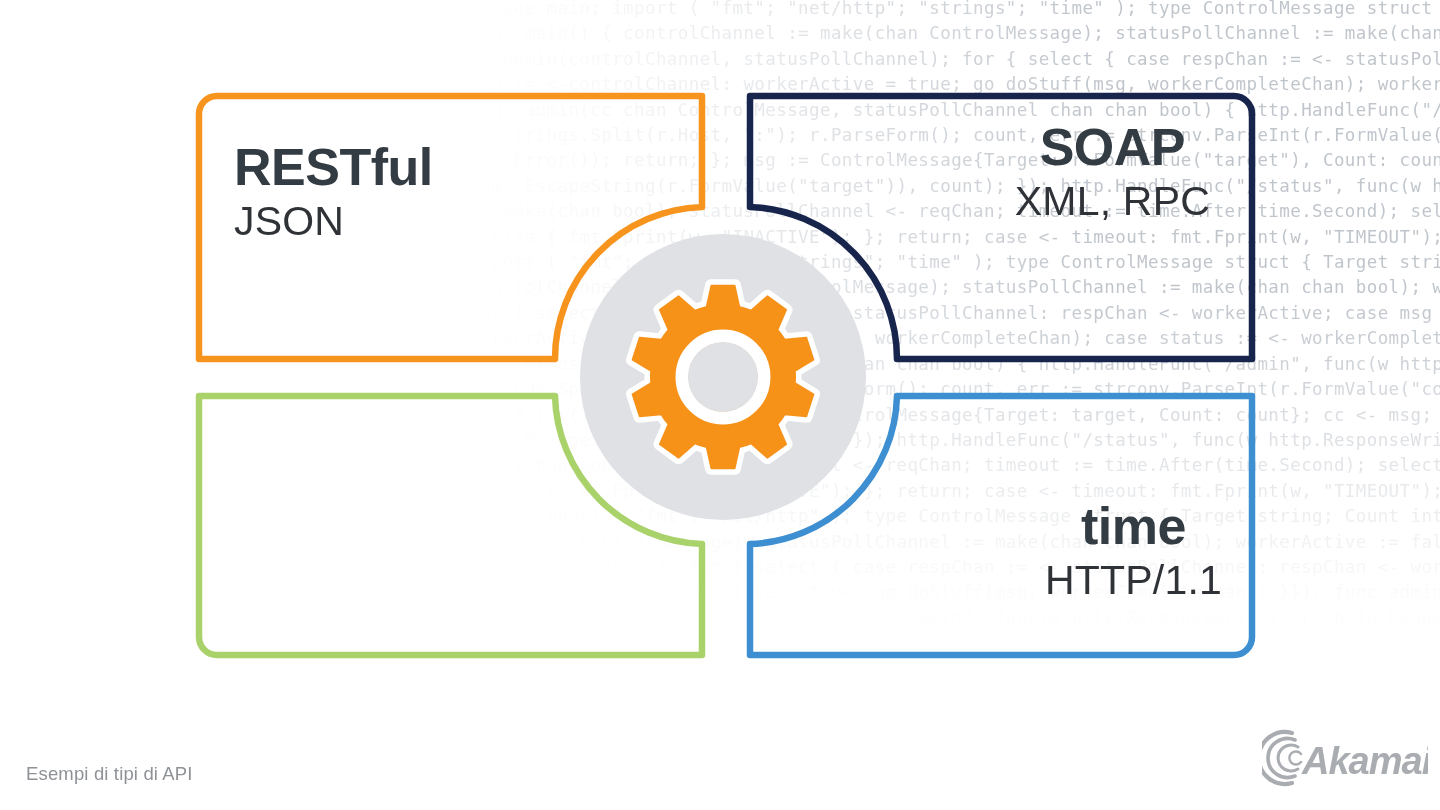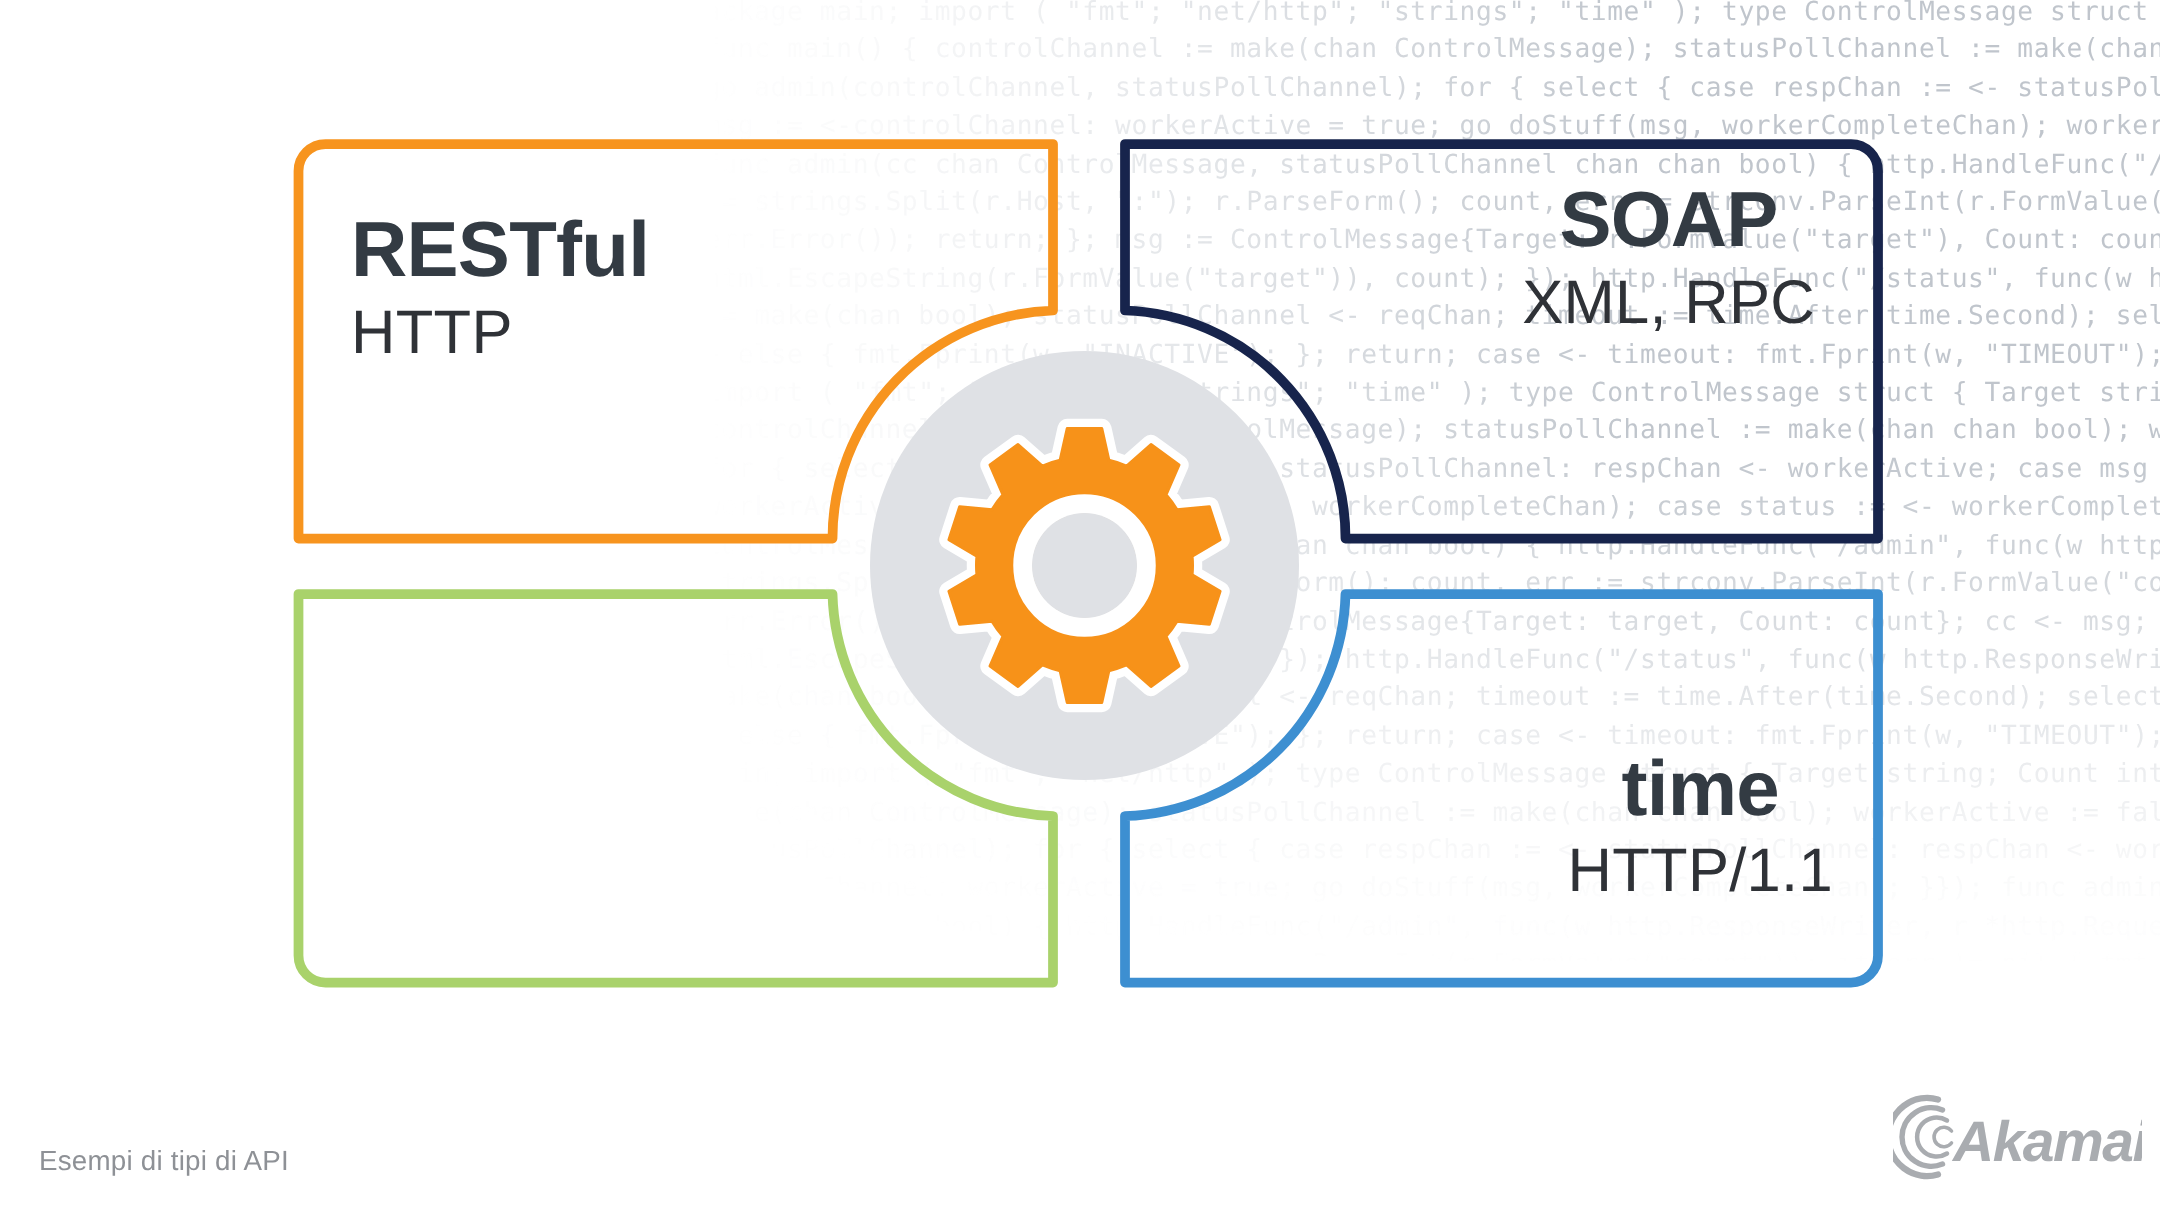--- a/index.html
+++ b/index.html
@@ -195,21 +195,21 @@
           <path d="M -11.53 -91.27 L 11.53 -91.27 L 16.26 -70.14 A 72 72 0 0 1 28.07 -66.30 L 44.32 -80.62 L 62.98 -67.07 L 54.38 -47.19 A 72 72 0 0 1 61.68 -37.14 L 83.24 -39.17 L 90.37 -17.24 L 71.73 -6.21 A 72 72 0 0 1 71.73 6.21 L 90.37 17.24 L 83.24 39.17 L 61.68 37.14 A 72 72 0 0 1 54.38 47.19 L 62.98 67.07 L 44.32 80.62 L 28.07 66.30 A 72 72 0 0 1 16.26 70.14 L 11.53 91.27 L -11.53 91.27 L -16.26 70.14 A 72 72 0 0 1 -28.07 66.30 L -44.32 80.62 L -62.98 67.07 L -54.38 47.19 A 72 72 0 0 1 -61.68 37.14 L -83.24 39.17 L -90.37 17.24 L -71.73 6.21 A 72 72 0 0 1 -71.73 -6.21 L -90.37 -17.24 L -83.24 -39.17 L -61.68 -37.14 A 72 72 0 0 1 -54.38 -47.19 L -62.98 -67.07 L -44.32 -80.62 L -28.07 -66.30 A 72 72 0 0 1 -16.26 -70.14 Z" fill="#ffffff" stroke="#ffffff" stroke-width="13" stroke-linejoin="round"></path>
           <path d="M -11.53 -91.27 L 11.53 -91.27 L 16.26 -70.14 A 72 72 0 0 1 28.07 -66.30 L 44.32 -80.62 L 62.98 -67.07 L 54.38 -47.19 A 72 72 0 0 1 61.68 -37.14 L 83.24 -39.17 L 90.37 -17.24 L 71.73 -6.21 A 72 72 0 0 1 71.73 6.21 L 90.37 17.24 L 83.24 39.17 L 61.68 37.14 A 72 72 0 0 1 54.38 47.19 L 62.98 67.07 L 44.32 80.62 L 28.07 66.30 A 72 72 0 0 1 16.26 70.14 L 11.53 91.27 L -11.53 91.27 L -16.26 70.14 A 72 72 0 0 1 -28.07 66.30 L -44.32 80.62 L -62.98 67.07 L -54.38 47.19 A 72 72 0 0 1 -61.68 37.14 L -83.24 39.17 L -90.37 17.24 L -71.73 6.21 A 72 72 0 0 1 -71.73 -6.21 L -90.37 -17.24 L -83.24 -39.17 L -61.68 -37.14 A 72 72 0 0 1 -54.38 -47.19 L -62.98 -67.07 L -44.32 -80.62 L -28.07 -66.30 A 72 72 0 0 1 -16.26 -70.14 Z" fill="#F79219" stroke="#F79219" stroke-width="2" stroke-linejoin="round"></path>
           <circle cx="0" cy="0" r="41" fill="none" stroke="#ffffff" stroke-width="13"></circle>
           <circle cx="0" cy="0" r="35" fill="#DFE1E5"></circle>
         </g>
     </g>
   </svg>
 
   <div class="quad-text align-left" id="q-restful">
     <div class="quad-title">RESTful</div>
-    <div class="quad-sub">HTTP</div>
+    <div class="quad-sub">JSON</div>
   </div>
 
   <div class="quad-text align-right" id="q-soap">
     <div class="quad-title">SOAP</div>
     <div class="quad-sub">XML, RPC</div>
   </div>
 
 
   <div class="quad-text align-right" id="q-grpc">
     <div class="quad-title">time</div>

